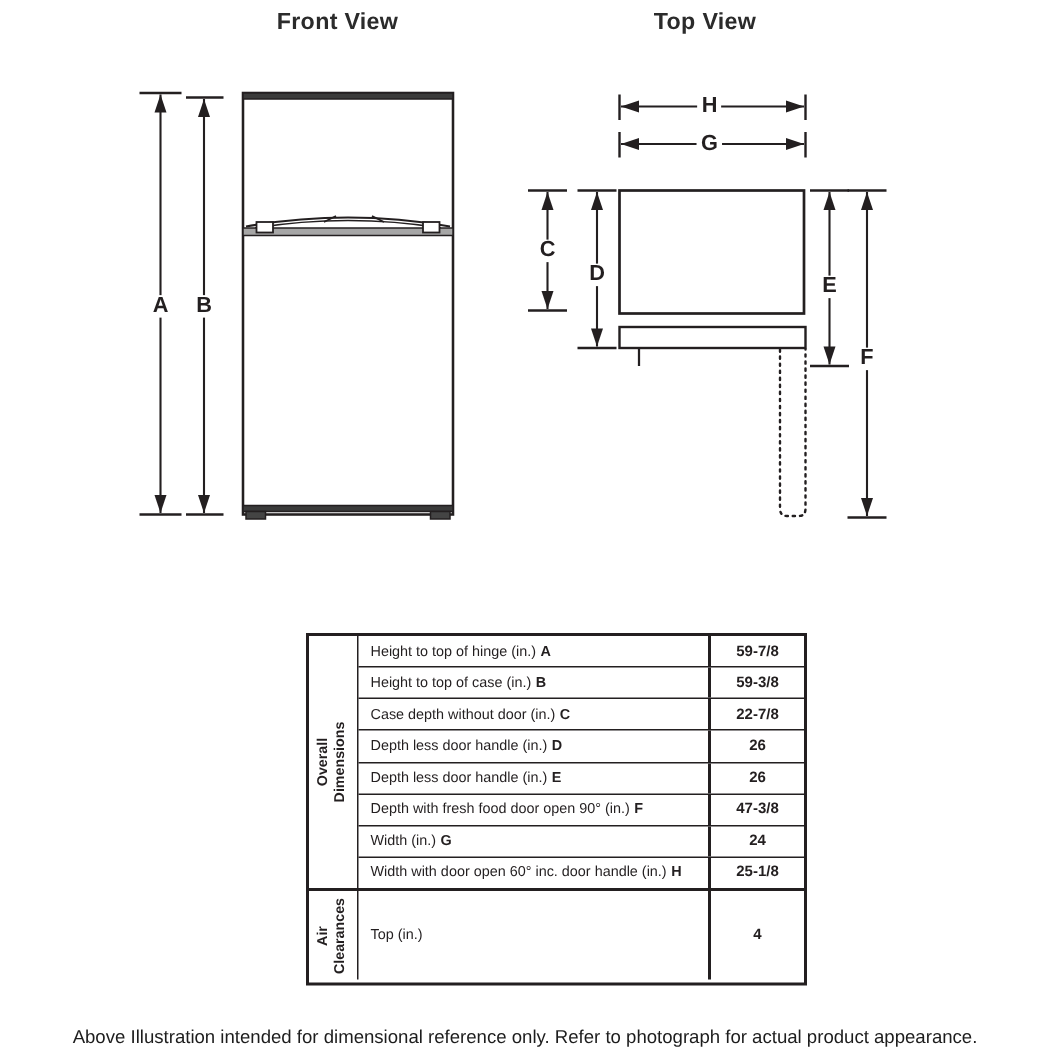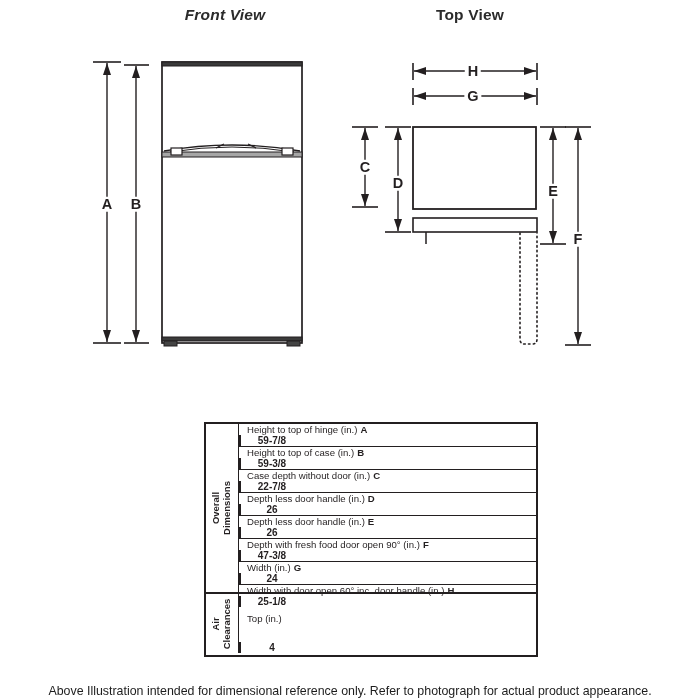--- a/index.html
+++ b/index.html
@@ -33,21 +33,21 @@
   }
   .rot{
     position:absolute;top:50%;left:50%;
     transform:translate(-50%,-50%) rotate(-90deg);
     white-space:nowrap;text-align:center;font-weight:bold;font-size:9.5px;
     line-height:1.15;
   }
   .rot span{display:block;}
   .rows{flex:1;display:flex;flex-direction:column;}
   .trow{
-    flex:1;display:flex;flex-direction:column;align-items:stretch;
+    flex:1;display:flex;align-items:stretch;
     border-bottom:1px solid #231f20;box-sizing:border-box;
   }
   .trow:last-child{border-bottom:none;}
   .tlabel{
     flex:1;display:flex;align-items:center;padding-left:8px;
     font-size:9.6px;box-sizing:border-box;
   }
   .tlabel b{margin-left:3px;}
   .tvalue{
     width:64px;min-width:64px;border-left:2px solid #231f20;
@@ -55,21 +55,21 @@
     font-size:10px;font-weight:bold;box-sizing:border-box;
   }
   .caption{
     position:absolute;left:0;top:684px;width:700px;text-align:center;
     font-size:12.4px;color:#1d1d1d;
   }
 </style>
 </head>
 <body>
 
-<div class="abs view-title" style="left:160px;top:6px;width:130px;font-style:italic;">Front View</div>
+<div class="abs view-title" style="left:160px;top:6px;width:130px;">Front View</div>
 <div class="abs view-title" style="left:407px;top:6px;width:126px;">Top View</div>
 
 <svg id="diagram-svg" width="700" height="410" viewBox="0 0 700 410">
   <g fill="none" stroke="#231f20" stroke-width="1.5">
 
     <g>
       <rect x="162" y="62" width="140" height="281" stroke-width="1.7"></rect>
       <rect x="162" y="62" width="140" height="4" fill="#3a3a3a" stroke-width="1"></rect>
 
       <path d="M164,151 Q232,139 300,151" stroke-width="1.4"></path>

